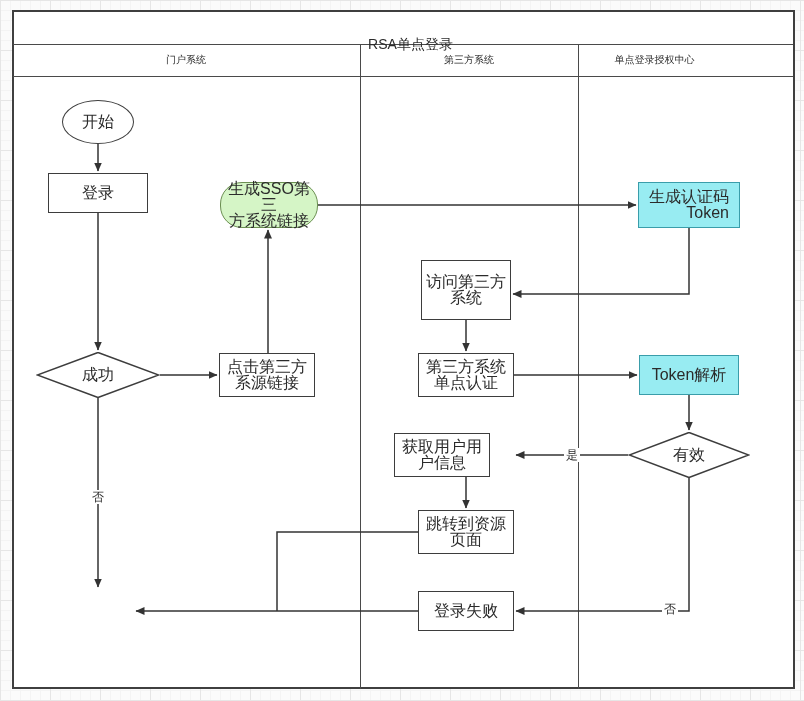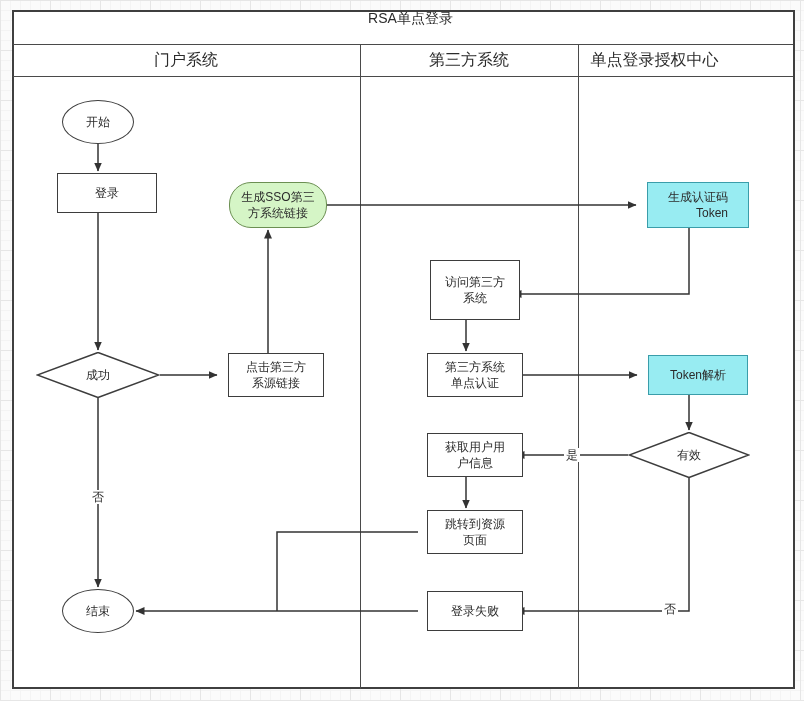--- a/index.html
+++ b/index.html
@@ -12,24 +12,24 @@
   body{font-family:"Liberation Sans","DejaVu Sans",sans-serif;background:#ffffff;}
   .canvas{position:relative;width:804px;height:701px;overflow:hidden;background-color:#fbfbfb;
     background-image:
       linear-gradient(var(--grid-major) 1px, transparent 1px),
       linear-gradient(90deg, var(--grid-major) 1px, transparent 1px),
       linear-gradient(var(--grid-minor) 1px, transparent 1px),
       linear-gradient(90deg, var(--grid-minor) 1px, transparent 1px);
     background-size:50px 50px,50px 50px,10px 10px,10px 10px;}
   .frame{position:absolute;left:12px;top:10px;width:783px;height:679px;background:#ffffff;border:2px solid #3f3f3f;}
   .hline,.vline{position:absolute;background:#4a4a4a;}
-  .title-bar{position:absolute;left:12px;top:2px;width:783px;height:34px;display:flex;align-items:center;justify-content:center;font-size:14px;color:#2b2b2b;padding-left:14px;}
-  .lane-label{position:absolute;top:44px;height:32px;display:flex;align-items:center;justify-content:center;font-size:16px;color:#2b2b2b;}
-  .node{position:absolute;display:flex;align-items:center;justify-content:center;text-align:center;font-size:12px;color:#2b2b2b;line-height:16px;}
-  .rect{background:#ffffff;border:1.5px solid #3d3d3d;margin-left:9px;}
+  .title-bar{position:absolute;left:12px;top:28px;width:783px;height:34px;display:flex;align-items:center;justify-content:center;font-size:14px;color:#2b2b2b;padding-left:14px;}
+  .lane-label{position:absolute;top:44px;height:32px;display:flex;align-items:center;justify-content:center;font-size:10px;color:#2b2b2b;}
+  .node{position:absolute;display:flex;align-items:center;justify-content:center;text-align:center;font-size:16px;color:#2b2b2b;line-height:16px;}
+  .rect{background:#ffffff;border:1.5px solid #3d3d3d;}
   .ellipse{background:#ffffff;border:1.5px solid #3d3d3d;border-radius:50%;}
   .green{background:var(--green-fill);border-color:var(--green-border);border-radius:22px;}
   .cyan{background:var(--cyan-fill);border-color:var(--cyan-border);text-align:right;}
   .diamond{background:transparent;border:none;}
   .diamond svg{position:absolute;inset:0;width:100%;height:100%;}
   .diamond polygon{fill:#ffffff;stroke:#3d3d3d;stroke-width:1.5;vector-effect:non-scaling-stroke;}
   .diamond .node-label{position:relative;}
   .node-label{white-space:pre-line;}
   #arrows{position:absolute;left:0;top:0;pointer-events:none;}
   #arrows polyline{fill:none;stroke:var(--line-color);stroke-width:1.5;}
@@ -112,42 +112,39 @@
 
   <div class="node rect" style="left:418px;top:353px;width:96px;height:44px">
     <span class="node-label">第三方系统
 单点认证</span>
   </div>
 
   <div class="node rect cyan" style="left:639px;top:355px;width:100px;height:40px">
     <span class="node-label">Token解析</span>
   </div>
 
-  <div class="node rect" style="left:418px;top:433px;width:96px;height:44px">
+  <div class="node rect" style="left:394px;top:433px;width:96px;height:44px">
     <span class="node-label">获取用户用
 户信息</span>
   </div>
 
   <div class="node diamond" style="left:628px;top:432px;width:122px;height:46px">
     <svg viewBox="0 0 100 100" preserveAspectRatio="none">
         <polygon points="50,1 99,50 50,99 1,50"></polygon>
       </svg>
     <span class="node-label">有效</span>
   </div>
 
   <div class="node rect" style="left:418px;top:591px;width:96px;height:40px">
     <span class="node-label">登录失败</span>
   </div>
 
   <div class="node rect" style="left:418px;top:510px;width:96px;height:44px">
     <span class="node-label">跳转到资源
 页面</span>
   </div>
 
-  <div class="node ellipse" style="left:62px;top:589px;width:72px;height:44px">
-    <span class="node-label">结束</span>
-  </div>
 
   <span class="edge-label" style="left:98px;top:497px">否</span>
   <span class="edge-label" style="left:572px;top:455px">是</span>
   <span class="edge-label" style="left:670px;top:609px">否</span>
 
 </div>
 
 </body></html>

